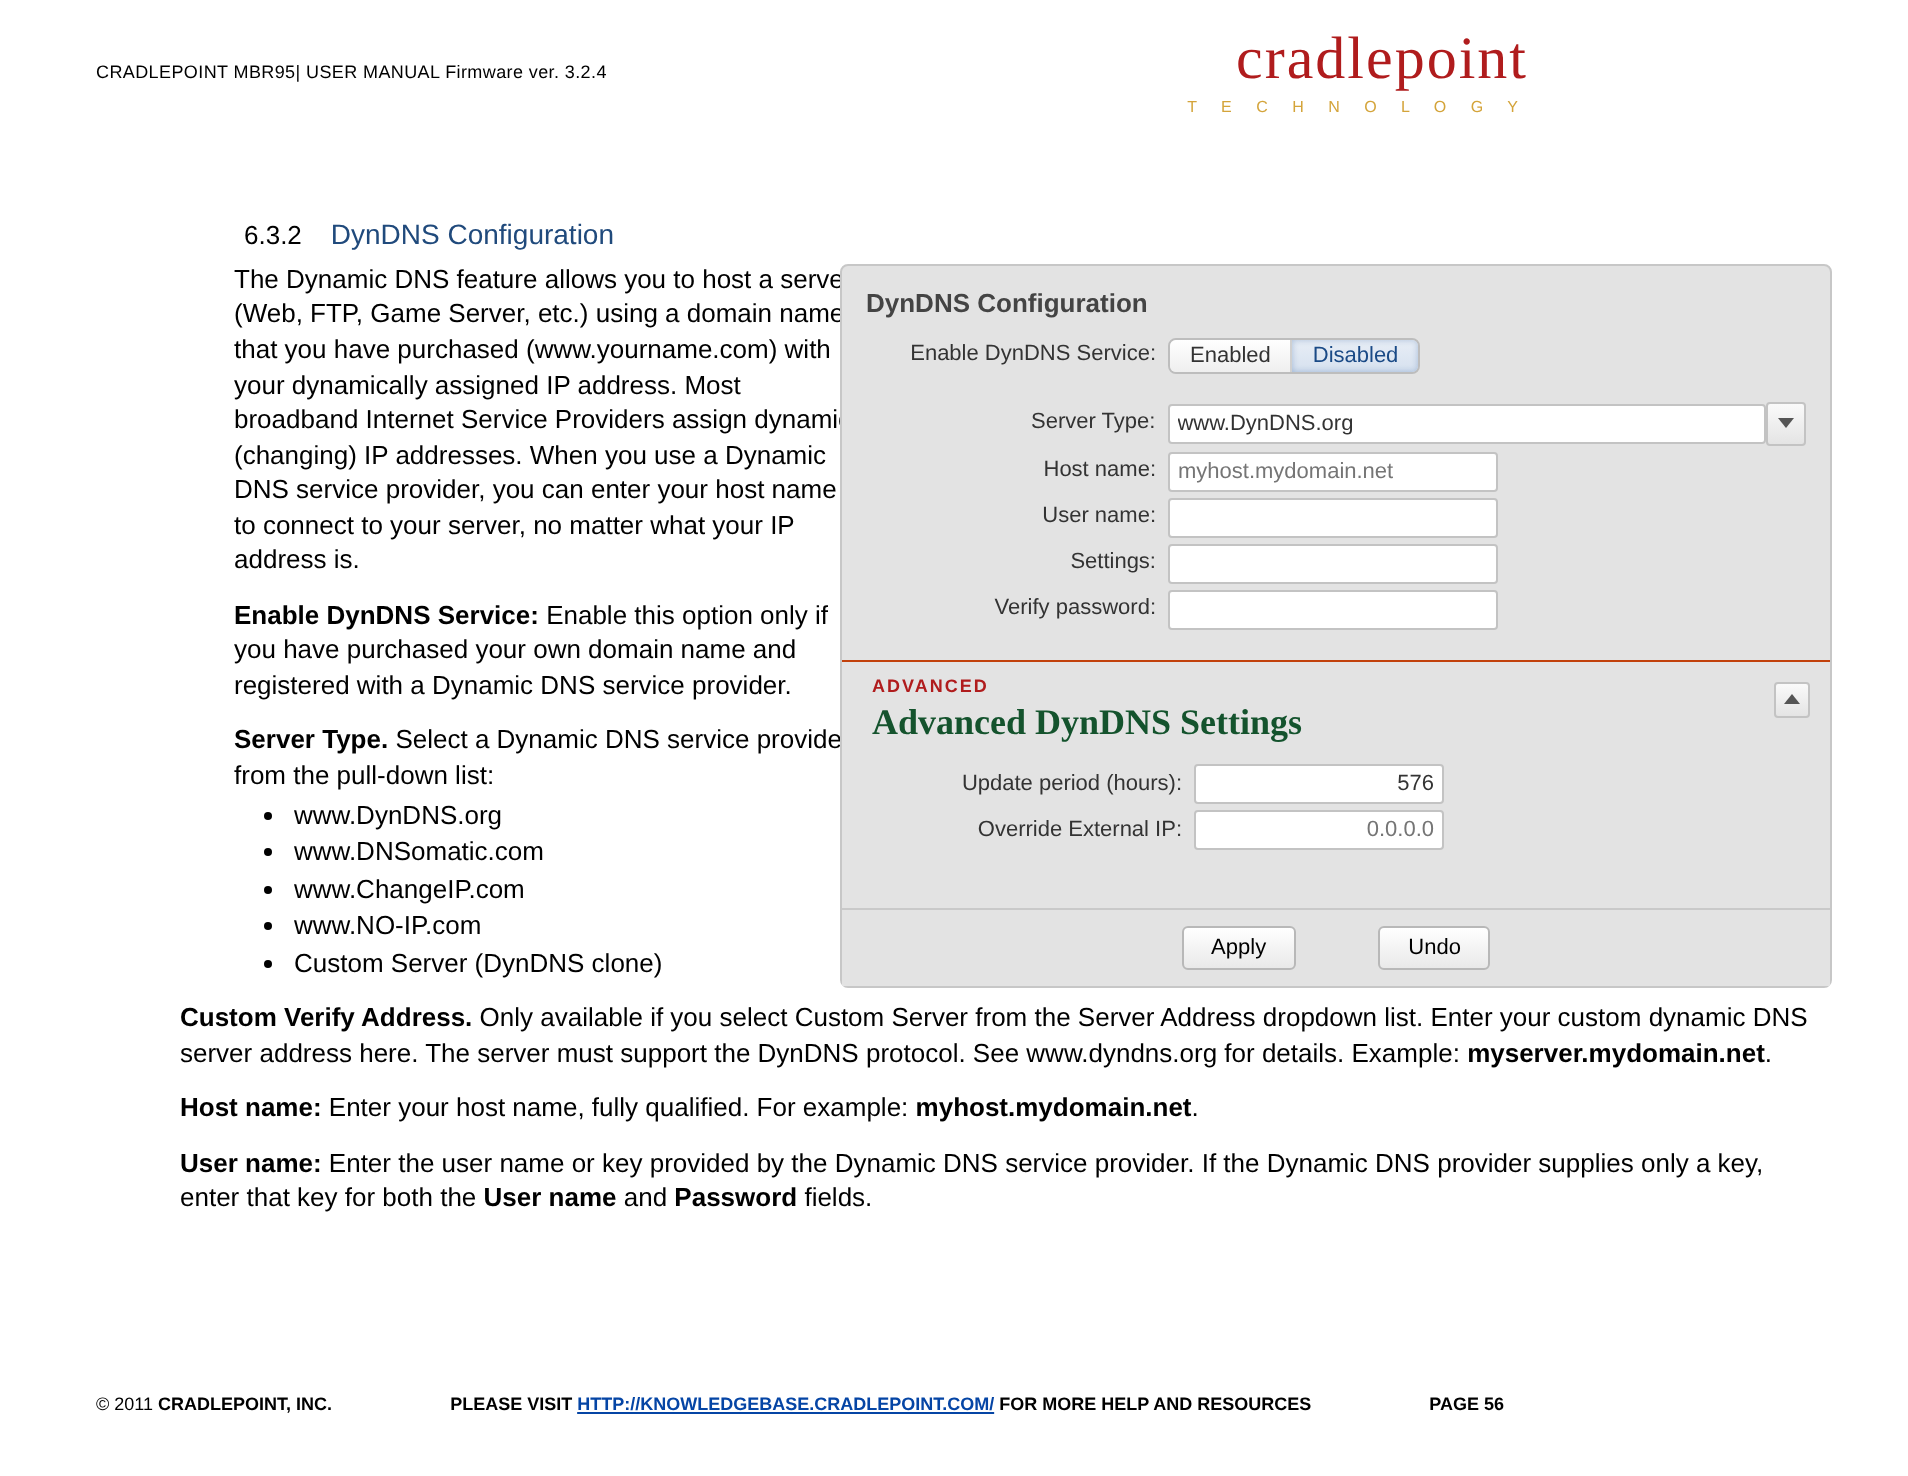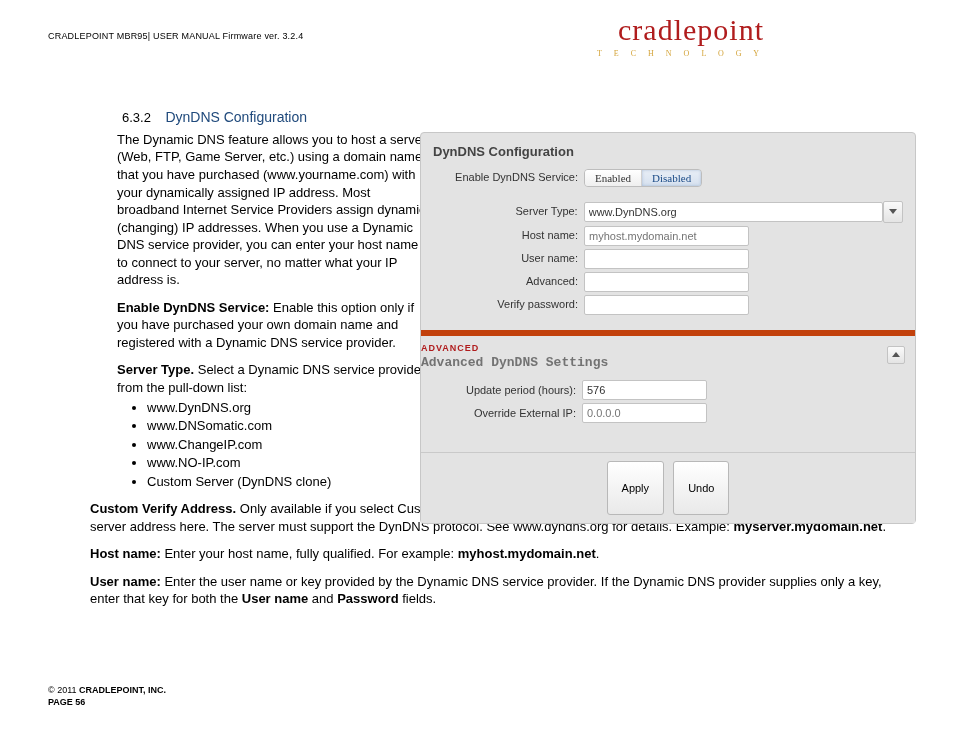--- a/index.html
+++ b/index.html
@@ -40,21 +40,20 @@
     color: #b01c1d;
     font-size: 30px;
     letter-spacing: 1px;
     font-weight: 400;
   }
   .logo-sub {
     font-size: 8px;
     letter-spacing: 5px;
     color: #d4a43a;
     margin-top: -2px;
-    font-family: Liberation Serif, serif;
   }
 
   .content {
     position: absolute;
     top: 108px;
     left: 90px;
     right: 40px;
   }
   .sec-num { color: #000; margin-left: 32px; }
   .sec-title { color: #204a7c; font-size: 14px; }
@@ -105,21 +104,21 @@
   }
   .seg-group { display:flex; border:1px solid #bdbdbd; border-radius:4px; overflow:hidden; }
   .seg-btn {
     background: linear-gradient(#fff,#efefef);
     border: none;
     border-right:1px solid #d0d0d0;
     padding: 2px 10px;
     font-size: 11px;
     color:#333;
     cursor:pointer;
-    font-family: Liberation Serif, serif;
+    font-family: Liberation Sans, sans-serif;
   }
   .seg-btn:last-child { border-right:none; }
   .seg-btn.active {
     background: linear-gradient(#e8eef6,#d6e1ef);
     color:#1a4a86;
     box-shadow: inset 0 0 3px rgba(30,80,150,.3);
   }
   .txt-input {
     border:1px solid #c3c3c3;
     background:#fff;
@@ -137,71 +136,70 @@
     width:18px; height:20px;
     background:linear-gradient(#fafafa,#e4e4e4);
     border:1px solid #c3c3c3;
     border-radius:2px;
     margin-left:auto;
     display:flex; align-items:center; justify-content:center;
     cursor:pointer;
   }
   .combo-trigger svg { width:8px; height:5px; }
   .subsection {
-    border-top:6px solid #c2410c;
+    border-top:1px solid #c2410c;
     margin-top:8px;
     position:relative;
-    padding: 6px 12px 8px 0;
+    padding: 6px 12px 8px 15px;
   }
   .subsection .adv-kicker {
     color:#b01c1d;
     font-size:9px;
     font-weight:bold;
     letter-spacing:1px;
     font-family: 'Trebuchet MS', Verdana, sans-serif;
   }
   .subsection .adv-title {
-    font-family: Liberation Mono, monospace;
-    font-weight:bold; color:#737373; font-size:13px;
+    font-family: Liberation Serif, serif;
+    font-weight:bold; color:#14532d; font-size:18px;
   }
   .collapse-btn {
     position:absolute; right:10px; top:10px;
     width:16px; height:16px;
     background:linear-gradient(#fafafa,#e4e4e4);
     border:1px solid #c3c3c3; border-radius:2px;
     display:flex; align-items:center; justify-content:center;
     cursor:pointer;
   }
   .collapse-btn svg{width:8px;height:5px;}
   .btn-row {
     border-top:1px solid #c9c9c9;
     background:#e3e3e3;
     padding:8px;
     text-align:center;
   }
   .std-btn {
     background:linear-gradient(#fff,#e9e9e9);
     border:1px solid #b8b8b8;
     border-radius:3px;
-    padding:20px 14px;
+    padding:4px 14px;
     font-size:11px;
-    margin:0 3px;
+    margin:0 19px;
     cursor:pointer;
     font-family: 'Trebuchet MS', Verdana, sans-serif;
   }
-  .txt-small { width:115px; }
+  .txt-small { width:115px;text-align:right; }
 
   .full-width { width: 824px; }
 
   .footer {
     position:absolute;
     bottom:30px; left:48px; right:40px;
     display:flex; justify-content:space-between;
     font-size:9px;
-    flex-direction:column;
   }
   .footer .mid a { color:#0545a5; text-decoration:underline; }
 </style>
 </head>
 <body>
 <div class="page">
 
   <div class="header-row">
     <span class="header-text">CRADLEPOINT MBR95| USER MANUAL Firmware ver. 3.2.4</span>
   </div>
@@ -276,21 +274,21 @@
 
       <div class="form-row">
         <div class="form-label">Host name:</div>
         <input class="txt-input" placeholder="myhost.mydomain.net" style="">
       </div>
       <div class="form-row">
         <div class="form-label">User name:</div>
         <input class="txt-input" style="">
       </div>
       <div class="form-row">
-        <div class="form-label">Advanced:</div>
+        <div class="form-label">Settings:</div>
         <input class="txt-input" type="password" style="">
       </div>
       <div class="form-row">
         <div class="form-label">Verify password:</div>
         <input class="txt-input" type="password" style="">
       </div>
     </div>
 
     <div class="subsection">
       <div class="adv-kicker">ADVANCED</div>
@@ -315,16 +313,19 @@
     <div class="btn-row">
       <button class="std-btn">Apply</button>
       <button class="std-btn">Undo</button>
     </div>
   </div>
 
   <div class="footer">
     <div class="left">
       <span>© 2011 </span><span class="bold">CRADLEPOINT, INC.</span>
     </div>
+    <div class="mid bold">
+      <span>PLEASE VISIT </span><a href="#">HTTP://KNOWLEDGEBASE.CRADLEPOINT.COM/</a><span> FOR MORE HELP AND RESOURCES</span>
+    </div>
     <div class="right bold">PAGE 56</div>
   </div>
 
 </div>
 
 </body></html>

